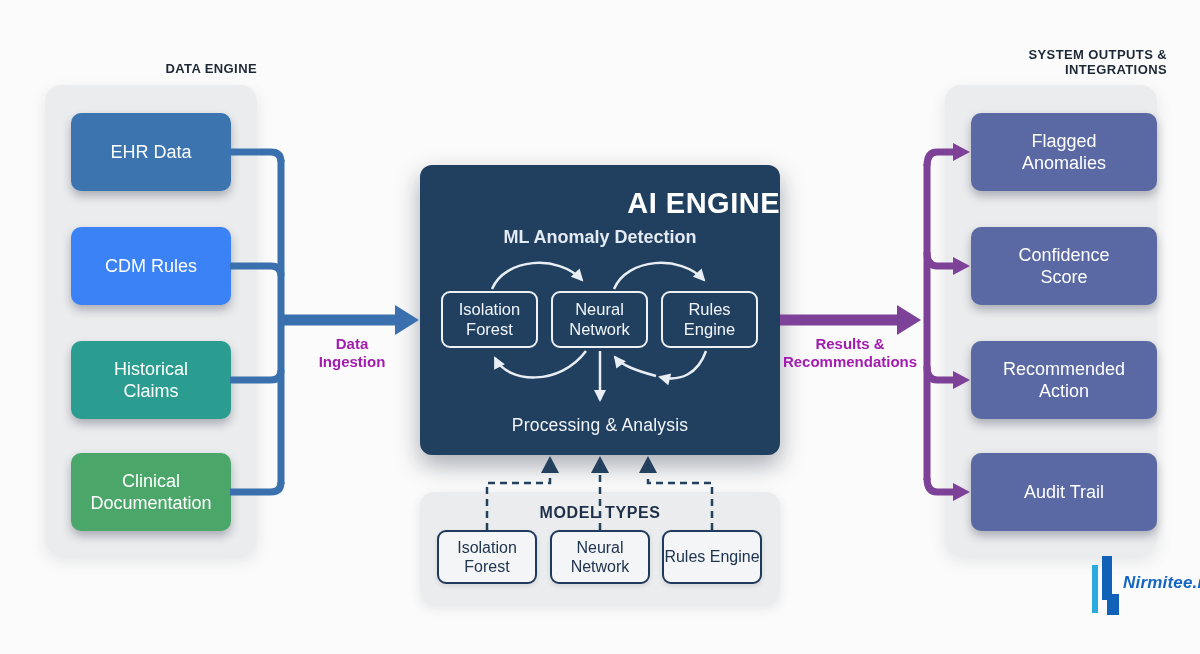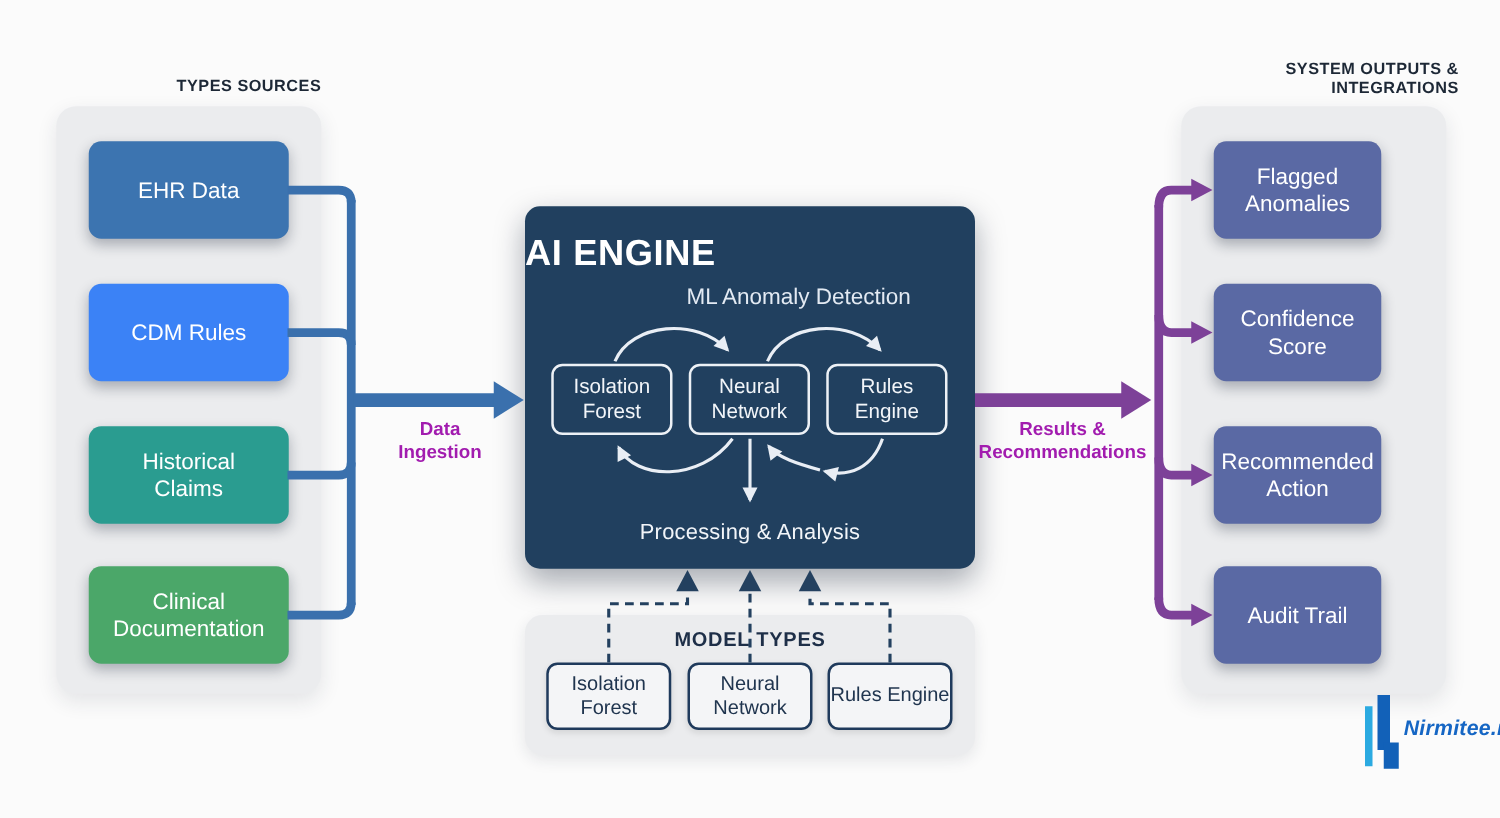--- a/index.html
+++ b/index.html
@@ -23,35 +23,35 @@
   }
   
   .node{
     position:absolute;left:26px;width:160px;height:78px;
     border-radius:10px;display:flex;align-items:center;justify-content:center;
     color:#ffffff;font-size:18px;line-height:1.25;text-align:center;
     box-shadow:0 5px 10px rgba(20,30,50,.30);
     z-index:2;
   }
   .node span{display:inline-block;max-width:126px;}
-  .right-node{width:134px;}
+  .right-node{width:186px;}
   
   .engine{
     position:absolute;left:420px;top:165px;width:360px;height:290px;
     border-radius:12px;background:#21405f;
     box-shadow:0 10px 24px rgba(10,20,40,.35);
     z-index:2;color:#fff;
   }
   .engine-title{
-    position:absolute;top:22px;left:0;width:100%;text-align:left;
+    position:absolute;top:22px;left:0;width:100%;text-align:right;
     font-size:29px;font-weight:800;letter-spacing:.5px;color:#ffffff;
   }
   .engine-sub{
     position:absolute;top:62px;left:0;width:100%;text-align:center;
-    font-size:18px;font-weight:400;color:#e3eaf3;margin-left:39px;
+    font-size:18px;font-weight:700;color:#e3eaf3;
   }
   .engine-model{
     position:absolute;top:126px;width:97px;height:57px;
     border:2px solid #edf1f6;border-radius:9px;box-sizing:border-box;
     display:flex;align-items:center;justify-content:center;
     font-size:16.5px;line-height:1.2;text-align:center;color:#f2f5f9;
   }
   .engine-footer{
     position:absolute;top:250px;left:0;width:100%;text-align:center;
     font-size:17.5px;font-weight:500;color:#f2f5f9;letter-spacing:.2px;
@@ -89,21 +89,21 @@
   .logo-bar-dark{position:absolute;left:11px;top:5px;width:10px;height:44px;}
   .logo-foot-dark{position:absolute;left:16px;top:43px;width:12px;height:21px;}
   .logo-text{
     position:absolute;left:32px;top:22px;
     font-size:17px;font-weight:700;font-style:italic;letter-spacing:.2px;
   }
 </style>
 </head>
 <body>
 
-<div class="sec-header" style="left:45px;top:61px;width:212px;">TYPES SOURCES</div>
+<div class="sec-header" style="left:45px;top:61px;width:212px;">DATA ENGINE</div>
 <div class="sec-header" style="left:935px;top:47px;width:232px;">
   <span style="display:block;">SYSTEM OUTPUTS &amp;</span>
   <span style="display:block;">INTEGRATIONS</span>
 </div>
 
 <div class="panel" style="left:45px;">
   <div class="node" style="top: 28px; background-color: rgb(60, 116, 176);">
       <span>EHR Data</span>
     </div>
   <div class="node" style="top: 142px; background-color: #3b82f6;">

